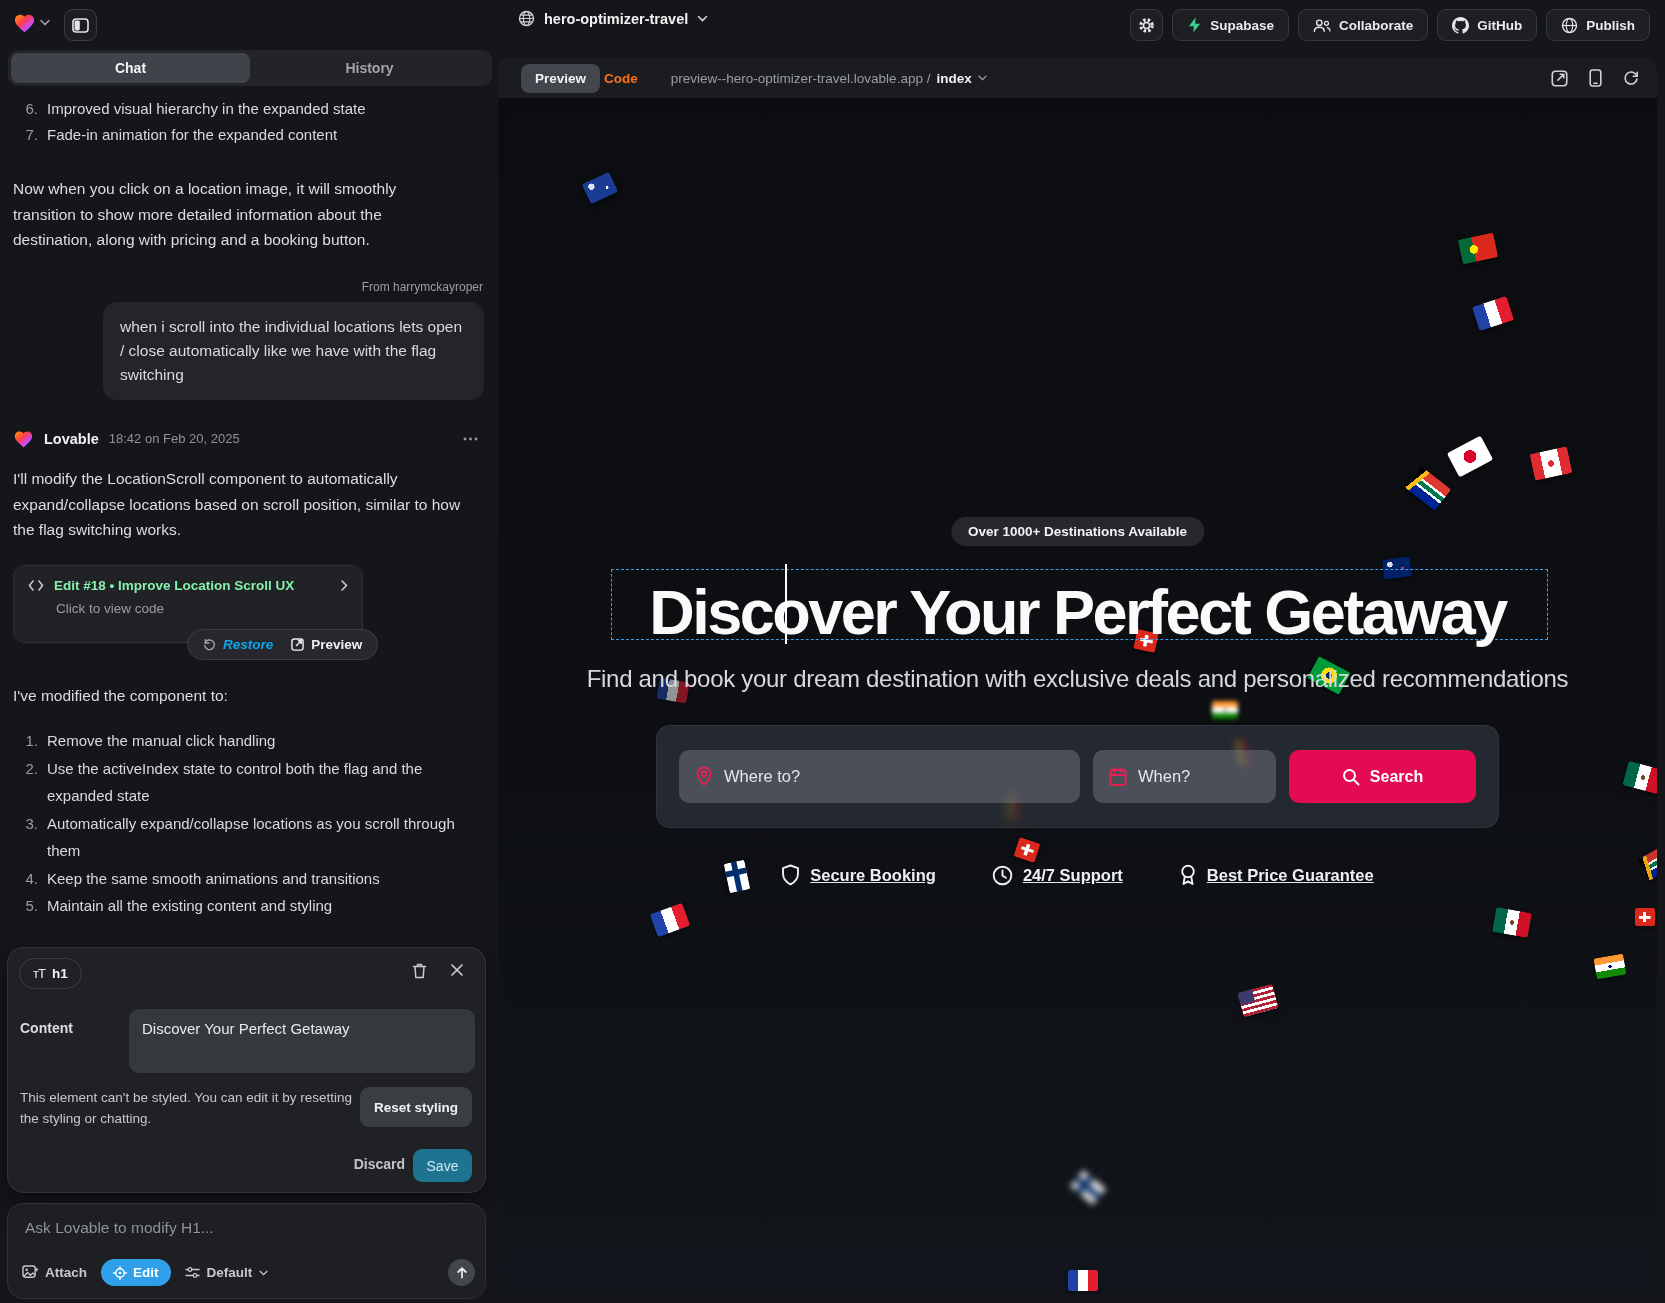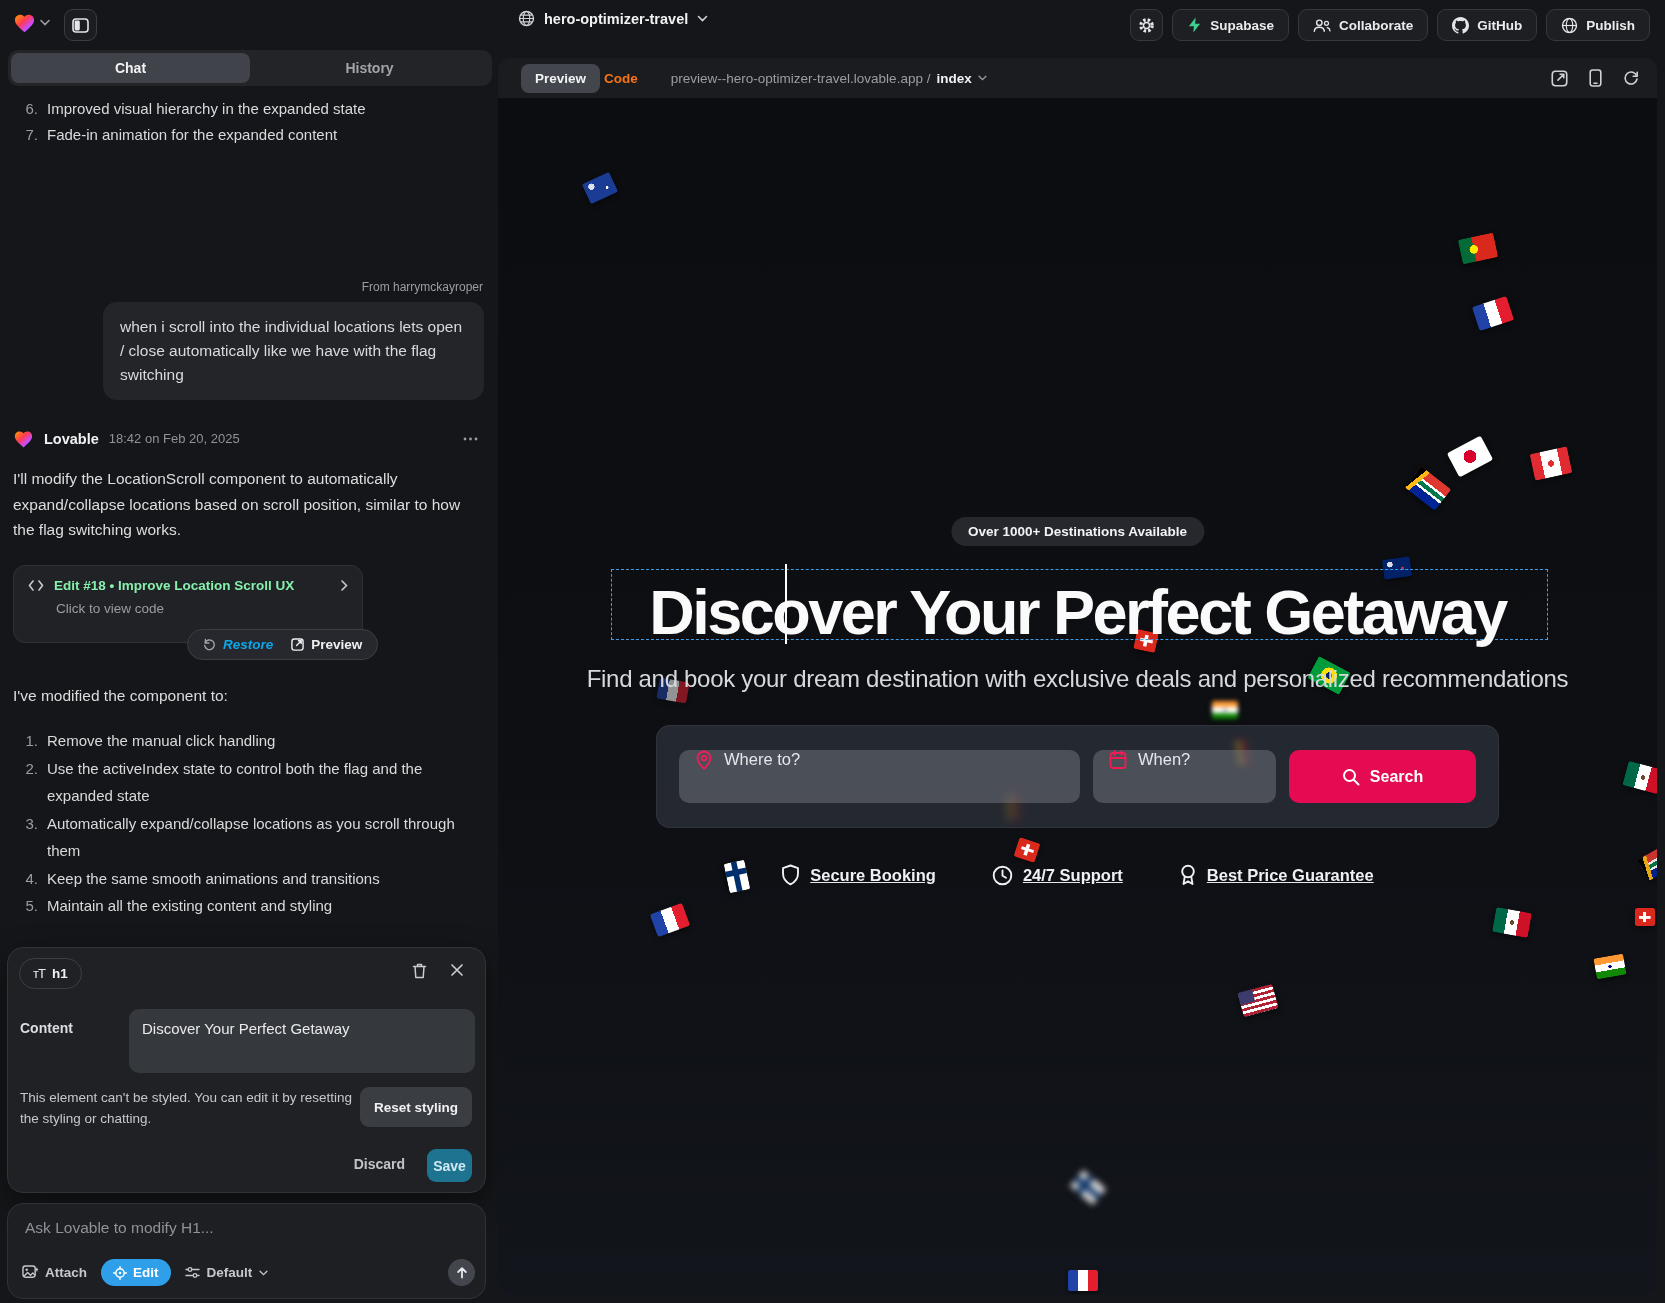--- a/index.html
+++ b/index.html
@@ -61,22 +61,22 @@
   .tag-name { font-size:13.5px; font-weight:600; color:#f0f1f2; }
   .ed-icon { position:absolute; top:15px; color:#c9cbce; }
   .content-label { position:absolute; left:12px; top:72px; font-size:14px; font-weight:700; color:#dcdde0; }
   .content-area { position:absolute; left:121px; top:61px; width:346px; height:64px; background:#35383d;
     border:none; border-radius:10px; color:#e9eaec; font-size:15px; padding:11px 13px; resize:none;
     font-family:"Liberation Sans", sans-serif; }
   .hint { position:absolute; left:12px; top:140px; width:335px; font-size:13.5px; line-height:20.5px; color:#c6c8cb; }
   .reset-btn { position:absolute; right:13px; top:139px; height:40px; background:#3a3d42; border-radius:9px;
     font-size:13.5px; font-weight:700; color:#f0f1f2; display:flex; align-items:center; padding:0 14px; }
   .discard-btn { position:absolute; right:80px; top:208px; font-size:14px; font-weight:600; color:#c2c4c8; }
-  .save-btn { position:absolute; right:13px; top:201px; width:45px; height:33px; background:#1d7390;
-    border-radius:9px; color:#cfe9f2; font-size:14px; font-weight:700; display:flex; align-items:center; justify-content:center; }
+  .save-btn { position:absolute; right:13px; top:201px; width:59px; height:33px; background:#1d7390;
+    border-radius:9px; color:#cfe9f2; font-size:14px; font-weight:400; display:flex; align-items:center; justify-content:center; }
 
   
   .composer { position:absolute; left:7px; top:1203px; width:479px; height:96px; background:#1d1f23;
     border:1px solid #303237; border-radius:16px; }
   .composer input { position:absolute; left:17px; top:15px; width:430px; background:transparent; border:none;
     outline:none; font-size:15.5px; color:#e7e8ea; font-family:"Liberation Sans", sans-serif; }
   .composer input::placeholder { color:#8f9298; }
   .cmp-row { position:absolute; left:14px; right:10px; bottom:12px; display:flex; align-items:center; gap:14px; }
   .cmp-item { display:flex; align-items:center; gap:7px; font-size:13.5px; font-weight:600; color:#c6c8cc; }
   .edit-pill { height:27px; background:#2f9fe9; border-radius:15px; color:#fff; display:flex; align-items:center;
@@ -104,21 +104,21 @@
   .sel-box { position:absolute; left:113px; top:471px; width:937px; height:71px;
     border:1px dashed #3f9eea; }
   .hero-title { position:absolute; top:478px; left:0; width:100%; text-align:center; font-size:63px;
     font-weight:800; letter-spacing:-2.5px; color:#fafafa; white-space:nowrap; }
   .caret { position:absolute; left:287px; top:466px; width:2px; height:80px; background:#fdfdfd; }
   .hero-sub { position:absolute; top:567px; left:0; width:100%; text-align:center; font-size:24px;
     color:#d6d8db; letter-spacing:-0.3px; }
   .search-card { position:absolute; left:158px; top:627px; width:843px; height:103px;
     background:rgba(44,48,56,0.78); border:1px solid rgba(255,255,255,0.06); border-radius:14px;
     display:flex; align-items:center; gap:13px; padding:0 22px; }
-  .inp { height:53px; background:rgba(130,134,144,0.42); border-radius:10px; display:flex; align-items:flex-start;
+  .inp { height:53px; background:rgba(130,134,144,0.42); border-radius:10px; display:flex; align-items:center;
     gap:11px; padding:0 16px; }
   .inp input { background:transparent; border:none; outline:none; font-size:16.5px; color:#eceef0; width:100%;
     font-family:"Liberation Sans", sans-serif; }
   .inp input::placeholder { color:#e4e6e9; }
   .inp.where { flex:1; }
   .inp.when { width:183px; }
   .search-btn { width:187px; height:53px; background:#e40b52; border-radius:10px; color:#fff;
     display:flex; align-items:center; justify-content:center; gap:10px; font-size:16px; font-weight:700; }
   .features { position:absolute; top:766px; left:0; width:100%; display:flex; justify-content:center;
     gap:56px;text-decoration:underline; }
@@ -260,20 +260,21 @@
     <div class="nrow">
       <span class="nn">6.</span>
       <span>Improved visual hierarchy in the expanded state</span>
     </div>
     <div class="nrow">
       <span class="nn">7.</span>
       <span>Fade-in animation for the expanded content</span>
     </div>
   </div>
 
+  <div class="para" style="top:176px">Now when you click on a location image, it will smoothly transition to show more detailed information about the destination, along with pricing and a booking button.</div>
 
   <div class="from-label">From harrymckayroper</div>
 
   <div class="bubble">when i scroll into the individual locations lets open / close automatically like we have with the flag switching</div>
 
   <div class="lv-row">
     <span>
       <svg width="21" height="19" viewBox="0 0 24 22">
           <path fill="url(#hg)" d="M12 21.3 10.5 20C5.4 15.4 2 12.3 2 8.5 2 5.4 4.4 3 7.5 3c1.7 0 3.4.8 4.5 2.1C13.1 3.8 14.8 3 16.5 3 19.6 3 22 5.4 22 8.5c0 3.8-3.4 6.9-8.5 11.5L12 21.3z"></path>
         </svg>

